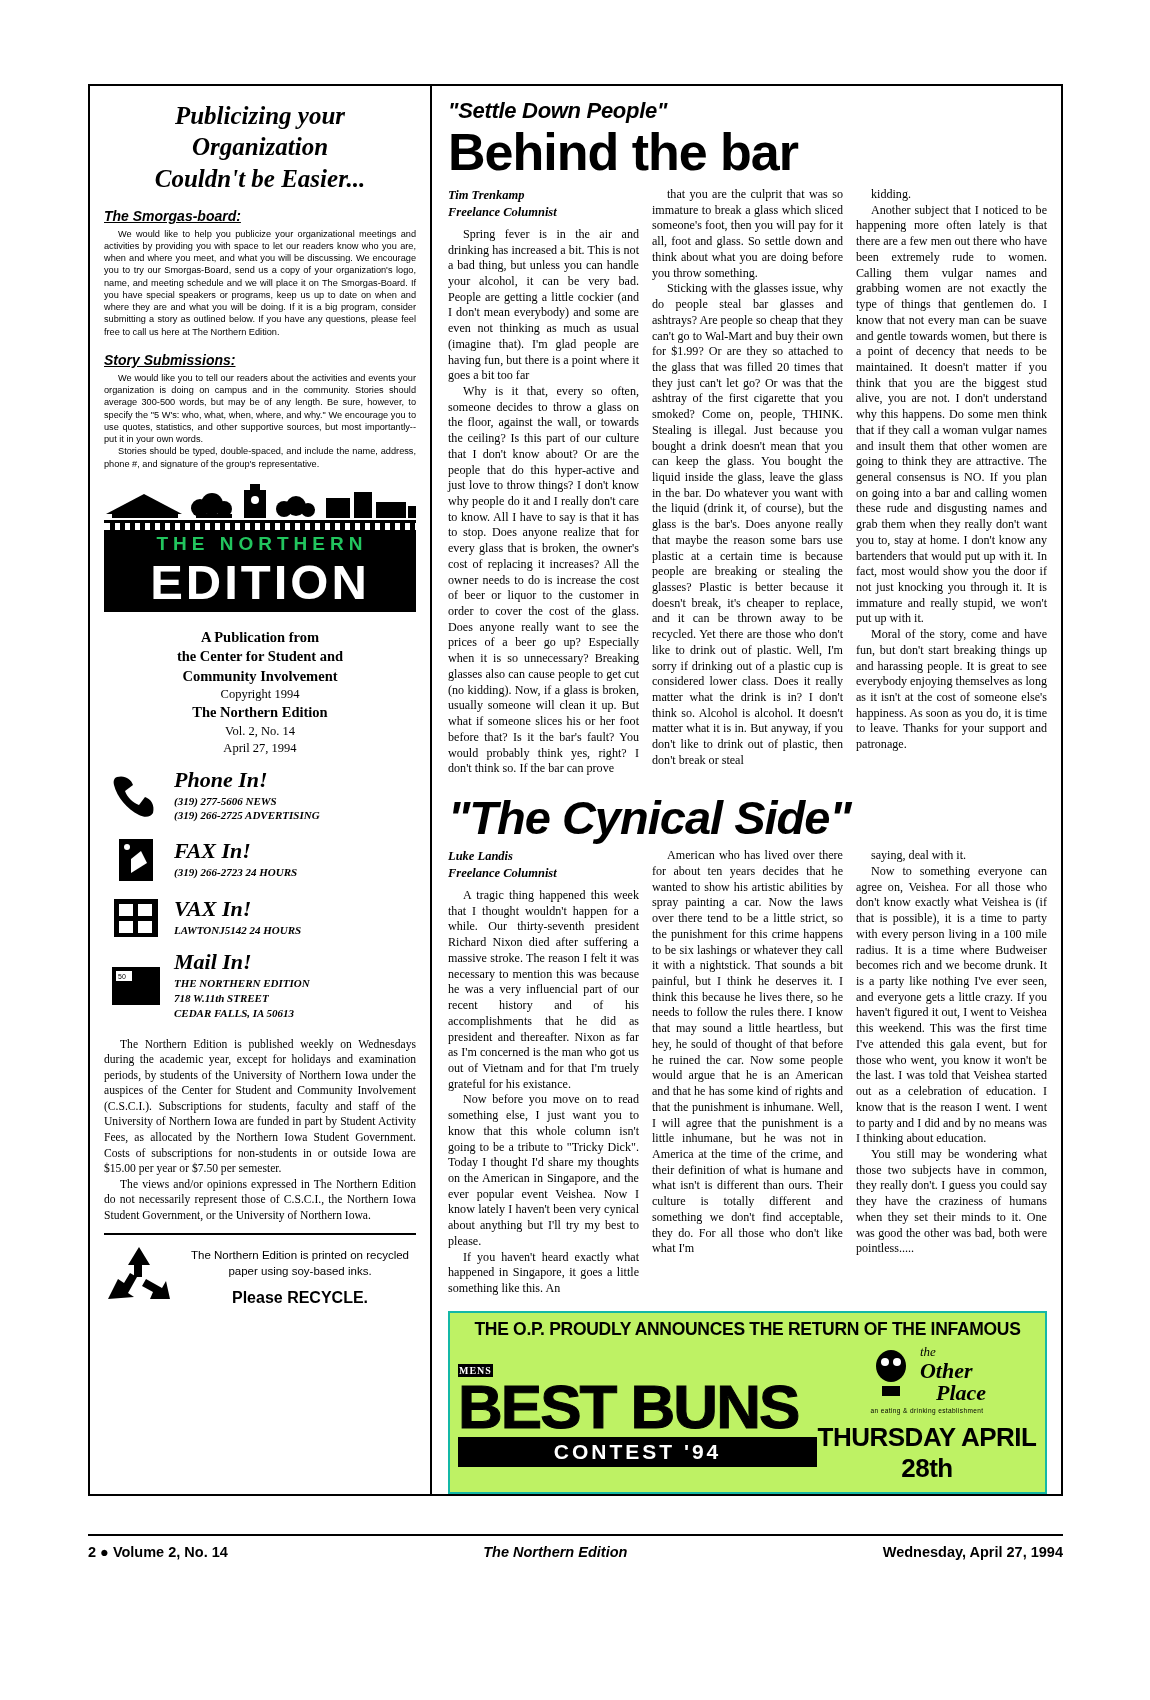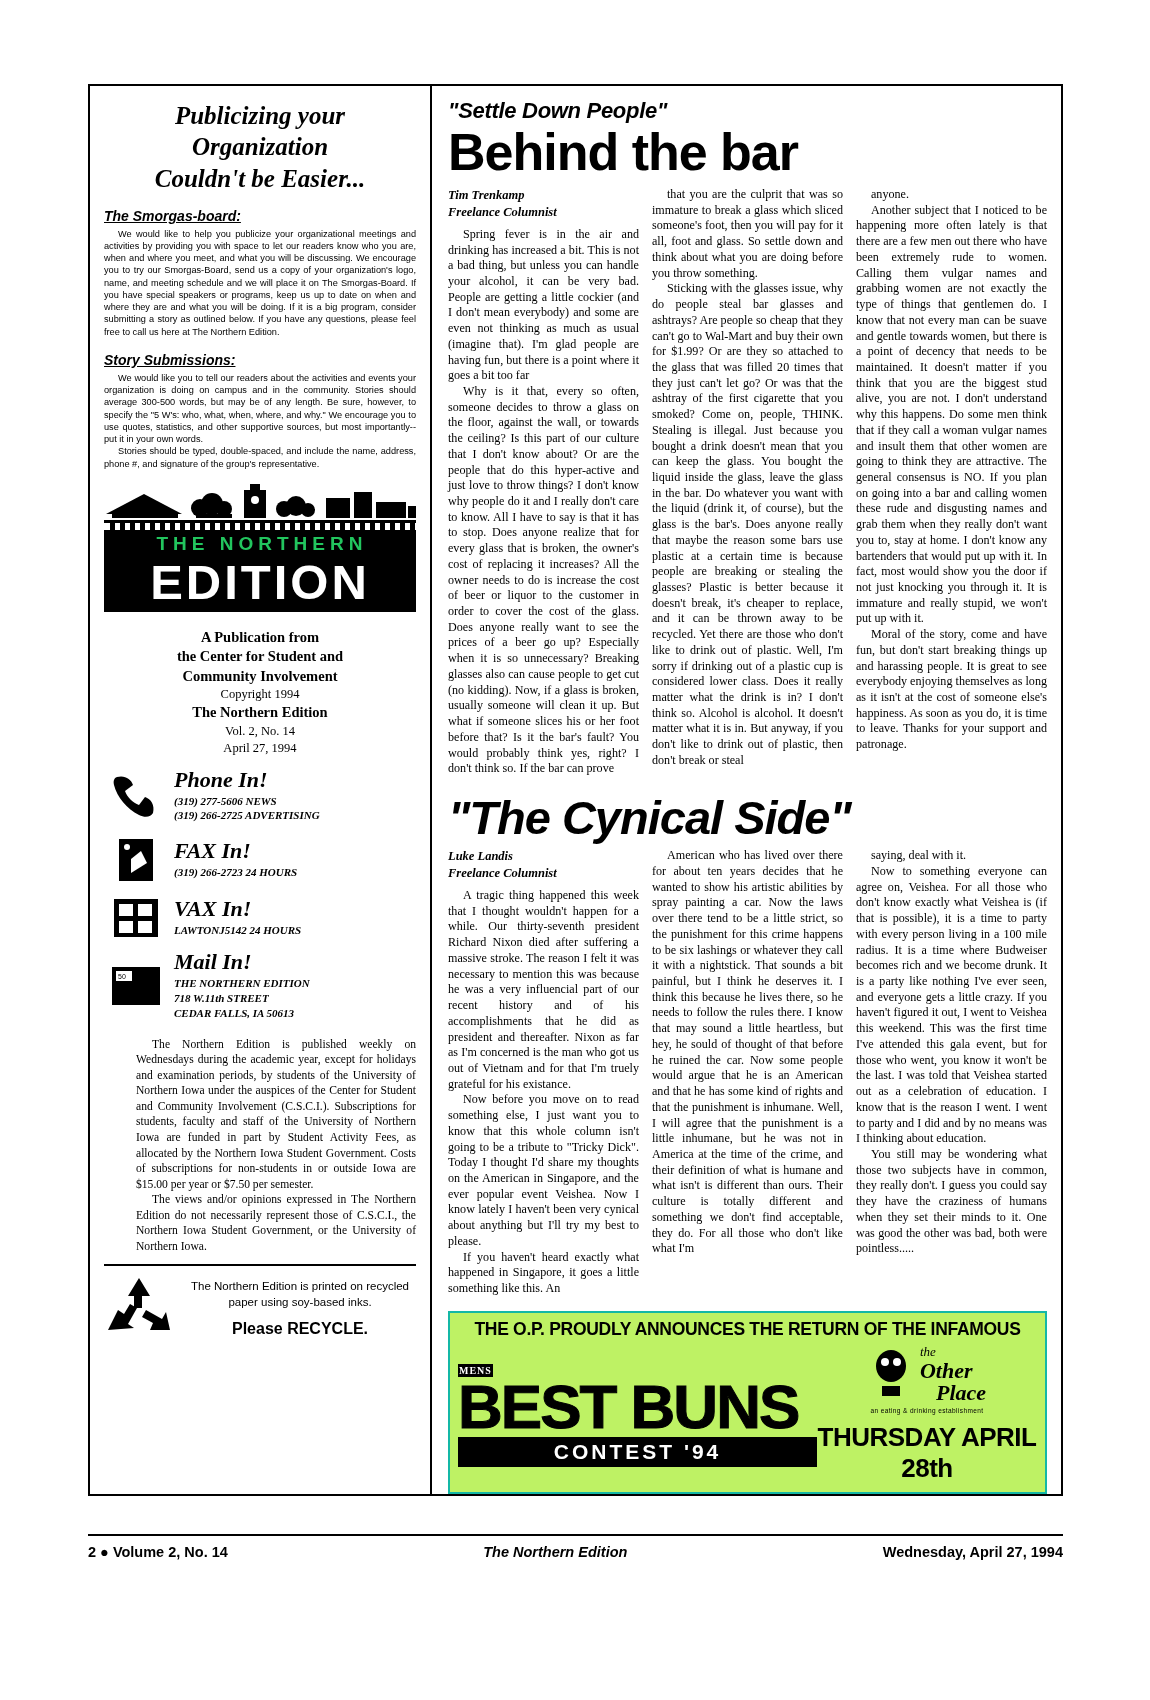--- a/index.html
+++ b/index.html
@@ -21,21 +21,21 @@
   .logo-edition{background:#000;color:#fff;font-family:"Liberation Sans",sans-serif;font-weight:bold;font-size:49px;letter-spacing:3px;text-align:center;line-height:1.02;padding:0 0 4px 0;}
   .pubinfo{text-align:center;font-family:"Liberation Serif",serif;font-weight:bold;font-size:14.5px;line-height:1.35;margin-top:10px;}
   .pubinfo .small{font-weight:normal;font-size:12.5px;}
   
   .contact{display:flex;align-items:center;margin-top:12px;}
   .cicon{width:64px;flex:0 0 64px;display:flex;align-items:center;justify-content:center;}
   .ctext{flex:1;padding-left:6px;}
   .ctitle{font-family:"Liberation Serif",serif;font-style:italic;font-weight:bold;font-size:22px;line-height:1;}
   .csub{font-family:"Liberation Serif",serif;font-style:italic;font-weight:bold;font-size:11px;line-height:1.35;margin-top:3px;}
   .footnote{font-family:"Liberation Serif",serif;font-size:11.6px;line-height:1.34;text-align:justify;margin-top:16px;}
-  .footnote .p{text-indent:16px;display:block;margin-bottom:0;margin-left:32px;}
+  .footnote .p{text-indent:16px;display:block;margin-bottom:0;}
   .recycle-box{border-top:2px solid #000;margin-top:10px;padding-top:10px;display:flex;align-items:center;gap:10px;}
   .recycle-text{font-family:"Liberation Sans",sans-serif;font-size:11.5px;text-align:center;flex:1;line-height:1.4;}
   .recycle-text .please{font-weight:bold;font-size:16px;display:block;margin-top:8px;}
   
   .rightbox{flex:1;border:2px solid #000;border-left:none;box-sizing:border-box;padding:12px 14px 10px 16px;display:flex;flex-direction:column;}
   .kicker{font-family:"Liberation Sans",sans-serif;font-style:italic;font-weight:bold;font-size:22px;letter-spacing:-0.3px;}
   .headline{font-family:"Liberation Sans",sans-serif;font-weight:bold;font-size:52px;letter-spacing:-1px;line-height:1.02;margin:2px 0 8px 0;}
   .byline{font-family:"Liberation Serif",serif;font-style:italic;font-weight:bold;font-size:12.5px;line-height:1.35;margin-bottom:6px;}
   .artcols{display:flex;gap:13px;}
   .acol{flex:1;font-family:"Liberation Serif",serif;font-size:12.1px;line-height:1.3;text-align:justify;}
@@ -253,21 +253,21 @@
             <div class="byline" style="white-space:pre-line">Tim Trenkamp
 Freelance Columnist</div>
             <p>Spring fever is in the air and drinking has increased a bit. This is not a bad thing, but unless you can handle your alcohol, it can be very bad. People are getting a little cockier (and I don't mean everybody) and some are even not thinking as much as usual (imagine that). I'm glad people are having fun, but there is a point where it goes a bit too far</p>
             <p>Why is it that, every so often, someone decides to throw a glass on the floor, against the wall, or towards the ceiling? Is this part of our culture that I don't know about? Or are the people that do this hyper-active and just love to throw things? I don't know why people do it and I really don't care to know. All I have to say is that it has to stop. Does anyone realize that for every glass that is broken, the owner's cost of replacing it increases? All the owner needs to do is increase the cost of beer or liquor to the customer in order to cover the cost of the glass. Does anyone really want to see the prices of a beer go up? Especially when it is so unnecessary? Breaking glasses also can cause people to get cut (no kidding). Now, if a glass is broken, usually someone will clean it up. But what if someone slices his or her foot before that? Is it the bar's fault? You would probably think yes, right? I don't think so. If the bar can prove</p>
           </div>
           <div class="acol">
             <p>that you are the culprit that was so immature to break a glass which sliced someone's foot, then you will pay for it all, foot and glass. So settle down and think about what you are doing before you throw something.</p>
             <p>Sticking with the glasses issue, why do people steal bar glasses and ashtrays? Are people so cheap that they can't go to Wal-Mart and buy their own for $1.99? Or are they so attached to the glass that was filled 20 times that they just can't let go? Or was that the ashtray of the first cigarette that you smoked? Come on, people, THINK. Stealing is illegal. Just because you bought a drink doesn't mean that you can keep the glass. You bought the liquid inside the glass, leave the glass in the bar. Do whatever you want with the liquid (drink it, of course), but the glass is the bar's. Does anyone really that maybe the reason some bars use plastic at a certain time is because people are breaking or stealing the glasses? Plastic is better because it doesn't break, it's cheaper to replace, and it can be thrown away to be recycled. Yet there are those who don't like to drink out of plastic. Well, I'm sorry if drinking out of a plastic cup is considered lower class. Does it really matter what the drink is in? I don't think so. Alcohol is alcohol. It doesn't matter what it is in. But anyway, if you don't like to drink out of plastic, then don't break or steal</p>
           </div>
           <div class="acol">
-            <p>anyone.</p>
+            <p>kidding.</p>
             <p>Another subject that I noticed to be happening more often lately is that there are a few men out there who have been extremely rude to women. Calling them vulgar names and grabbing women are not exactly the type of things that gentlemen do. I know that not every man can be suave and gentle towards women, but there is a point of decency that needs to be maintained. It doesn't matter if you think that you are the biggest stud alive, you are not. I don't understand why this happens. Do some men think that if they call a woman vulgar names and insult them that other women are going to think they are attractive. The general consensus is NO. If you plan on going into a bar and calling women these rude and disgusting names and grab them when they really don't want you to, stay at home. I don't know any bartenders that would put up with it. In fact, most would show you the door if not just knocking you through it. It is immature and really stupid, we won't put up with it.</p>
             <p>Moral of the story, come and have fun, but don't start breaking things up and harassing people. It is great to see everybody enjoying themselves as long as it isn't at the cost of someone else's happiness. As soon as you do, it is time to leave. Thanks for your support and patronage.</p>
           </div>
         </div>
 
         <div class="headline2">"The Cynical Side"</div>
 
         <div class="artcols">
           <div class="acol">
             <div class="byline" style="white-space:pre-line">Luke Landis

